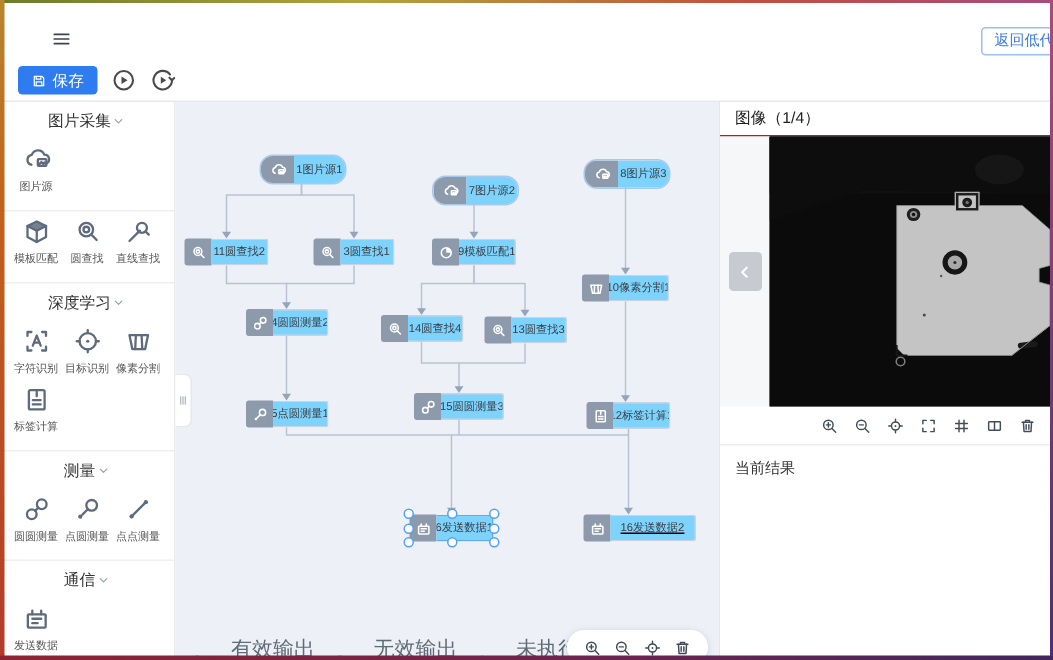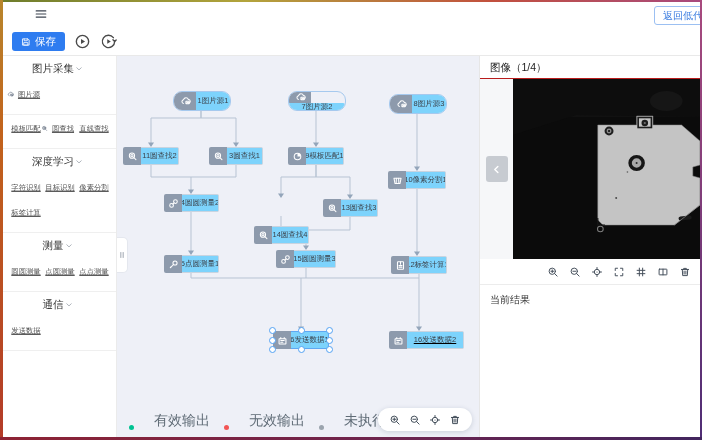--- a/index.html
+++ b/index.html
@@ -7,41 +7,41 @@
        font-family:"Liberation Sans","DejaVu Sans",sans-serif;-webkit-font-smoothing:antialiased;}
   .ic{display:block;}
   
   .fr{position:absolute;z-index:60;pointer-events:none;}
   .fr-top{top:0;left:0;right:0;height:2px;background:linear-gradient(90deg,#6d7c2c,#b3a43c 35%,#c2503e 70%,#a84a7e);}
   .fr-left{top:0;left:0;bottom:0;width:3px;background:linear-gradient(180deg,#b8862c,#c2631c 30%,#b33b28);}
   .fr-right{top:0;right:0;bottom:0;width:2px;background:linear-gradient(180deg,#a84a7e,#4f2d75);}
   .fr-bottom{bottom:0;left:0;right:0;height:3px;background:linear-gradient(90deg,#8e2334,#6a2450 60%,#42265e);}
 
   
-  .topbar{height:28px;display:flex;align-items:center;position:relative;background:#fff;}
+  .topbar{height:28px;display:flex;align-items:center;position:relative;background:#fff;margin-top:12px;}
   .hamburger{margin-left:34px;width:14px;height:14px;color:#3c4450;}
   .back-btn{position:absolute;right:-10px;top:6px;height:19px;line-height:17px;padding:0 8px;
     background:#fff;border:1px solid #9cc0f2;border-radius:3px;color:#3a7ce0;font-size:10px;white-space:nowrap;}
   
   .toolbar{height:27px;display:flex;align-items:center;gap:9px;padding-left:12px;border-bottom:1px solid #e9e9e9;background:#fff;}
   .save-btn{display:inline-flex;align-items:center;gap:4px;background:#2e7cf0;color:#fff;border:none;
     border-radius:3px;height:19px;padding:0 9px;font-size:10.5px;}
   .save-btn .ic{width:10px;height:10px;}
   .run-btn{width:17px;height:17px;border:none;background:transparent;color:#4a4a4a;padding:0;}
   .run-btn .ic{width:17px;height:17px;}
 
   .main{display:flex;height:385px;}
 
   
   .sidebar{width:116px;min-width:116px;border-right:1px solid #ebebeb;background:#fff;overflow:hidden;}
   .sec{border-bottom:1px solid #efefef;padding-bottom:6px;}
   .sec-h{display:flex;align-items:center;justify-content:center;height:25px;padding:0 10px;font-size:10.5px;color:#333;}
   .sec-h .ic{width:10px;height:10px;color:#9aa1aa;}
   .sec-items{display:flex;flex-wrap:wrap;padding:2px 5px 0 7px;}
-  .s-item{width:34px;margin:2px 0 4px 0;display:flex;flex-direction:row;align-items:center;gap:3px;text-decoration:underline;}
+  .s-item{width:34px;margin:2px 0 4px 0;display:flex;flex-direction:column;align-items:center;gap:3px;}
   .s-item .ic{width:19px;height:19px;color:#5d6b7c;}
   .s-item .lb{font-size:8px;color:#555;white-space:nowrap;transform:scale(.92);}
 
   
   .canvas{flex:1;position:relative;background:#eef0f7;overflow:hidden;}
   .edges{position:absolute;left:0;top:0;width:100%;height:100%;}
   .edges polyline{fill:none;stroke:#b7c3d3;stroke-width:1;}
   .edges .arw{fill:#93a5ba;stroke:none;}
   .node{position:absolute;height:18px;display:flex;align-items:stretch;}
   .node .nico{width:18px;min-width:18px;background:#8d9aac;color:#fff;display:flex;align-items:center;justify-content:center;border-radius:2px 0 0 2px;}
@@ -305,21 +305,21 @@
         <div class="node source" style="left: 56px; top: 35px; width: 56px;">
           <div class="nico">
             <svg class="ic" viewBox="0 0 16 16" fill="none" stroke="currentColor" stroke-width="1.3" stroke-linecap="round" stroke-linejoin="round">
               <path d="M5 10.8 A2.8 2.8 0 0 1 5.2 5.3 A3.7 3.7 0 0 1 12.2 5.1 A2.6 2.6 0 0 1 13 10.2"></path>
               <rect x="8.6" y="7.6" width="4.8" height="3.8" rx="0.4"></rect>
               <path d="M9.3 10.6 l1.3-1.3 1 1 0.8-0.8 0.7 0.7"></path>
             </svg>
           </div>
           <div class="nlab">1图片源1</div>
         </div>
-        <div class="node source" style="left: 171px; top: 35px; width: 56px; flex-direction: column;">
+        <div class="node source" style="left: 171px; top: 49px; width: 56px;">
           <div class="nico">
             <svg class="ic" viewBox="0 0 16 16" fill="none" stroke="currentColor" stroke-width="1.3" stroke-linecap="round" stroke-linejoin="round">
               <path d="M5 10.8 A2.8 2.8 0 0 1 5.2 5.3 A3.7 3.7 0 0 1 12.2 5.1 A2.6 2.6 0 0 1 13 10.2"></path>
               <rect x="8.6" y="7.6" width="4.8" height="3.8" rx="0.4"></rect>
               <path d="M9.3 10.6 l1.3-1.3 1 1 0.8-0.8 0.7 0.7"></path>
             </svg>
           </div>
           <div class="nlab">7图片源2</div>
         </div>
         <div class="node source" style="left: 272px; top: 38px; width: 56px;">
@@ -373,21 +373,21 @@
         <div class="node " style="left: 47px; top: 138px; width: 55px;">
           <div class="nico">
             <svg class="ic" viewBox="0 0 16 16" fill="none" stroke="currentColor" stroke-width="1.3" stroke-linecap="round" stroke-linejoin="round">
               <circle cx="5.2" cy="10.8" r="2.7"></circle>
               <circle cx="10.8" cy="5.2" r="2.7"></circle>
               <path d="M7.1 8.9 L8.9 7.1"></path>
             </svg>
           </div>
           <div class="nlab">4圆圆测量2</div>
         </div>
-        <div class="node " style="left: 137px; top: 142px; width: 55px; margin-top: 28px;">
+        <div class="node " style="left: 137px; top: 142px; width: 55px;">
           <div class="nico">
             <svg class="ic" viewBox="0 0 16 16" fill="none" stroke="currentColor" stroke-width="1.3" stroke-linecap="round" stroke-linejoin="round">
               <circle cx="7.2" cy="6.8" r="3.8"></circle>
               <circle cx="7.2" cy="6.8" r="1.6"></circle>
               <path d="M10 9.6 L13 12.6"></path>
             </svg>
           </div>
           <div class="nlab">14圆查找4</div>
         </div>
         <div class="node " style="left: 206px; top: 143px; width: 55px;">

